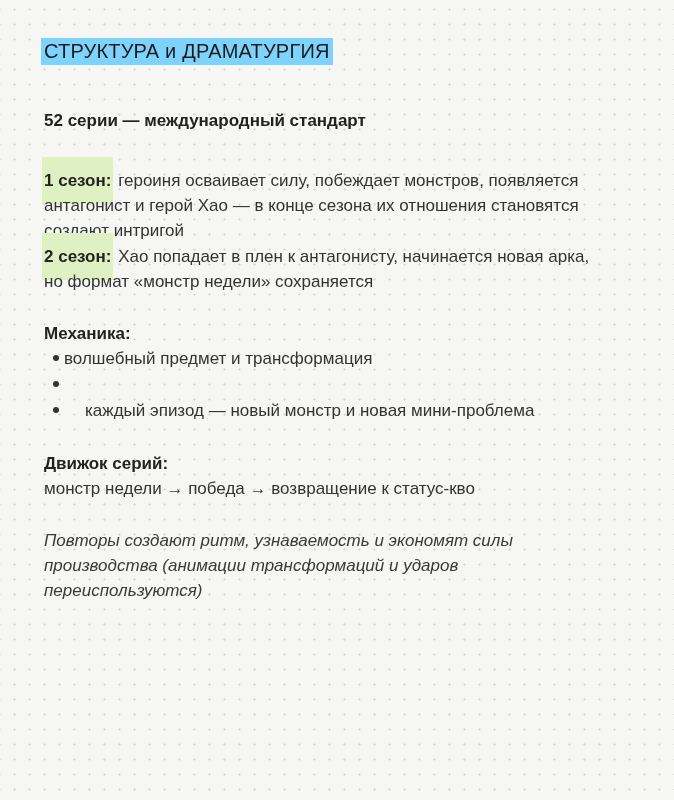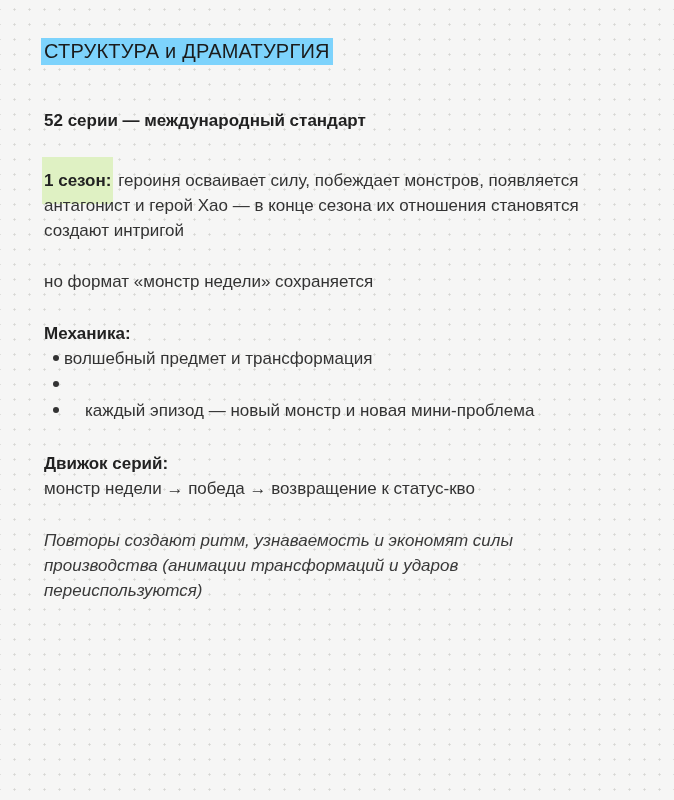--- a/index.html
+++ b/index.html
@@ -34,20 +34,24 @@
 
   <div class="line bold" style="top:108px;">52 серии — международный стандарт</div>
 
   <div class="line" style="top:168px; left:42px;">
     <span class="hl-green">1 сезон:</span>
     <span>героиня осваивает силу, побеждает монстров, появляется</span>
   </div>
   <div class="line" style="top:193px;">антагонист и герой Хао — в конце сезона их отношения становятся</div>
   <div class="line" style="top:218px;">создают интригой</div>
 
+  <div class="line" style="top:244px; left:42px;">
+    <span class="hl-green">2 сезон:</span>
+    <span>Хао попадает в плен к антагонисту, начинается новая арка,</span>
+  </div>
   <div class="line" style="top:269px;">но формат «монстр недели» сохраняется</div>
 
   <div class="line bold" style="top:321px;">Механика:</div>
 
   <span class="bullet" style="top:355px;"></span>
   <div class="line bline" style="top:346px;">волшебный предмет и трансформация</div>
   <span class="bullet" style="top:381px;"></span>
   <span class="bullet" style="top:407px;"></span>
   <div class="line bline" style="top:398px;margin-left:21px;">каждый эпизод — новый монстр и новая мини-проблема</div>
 

